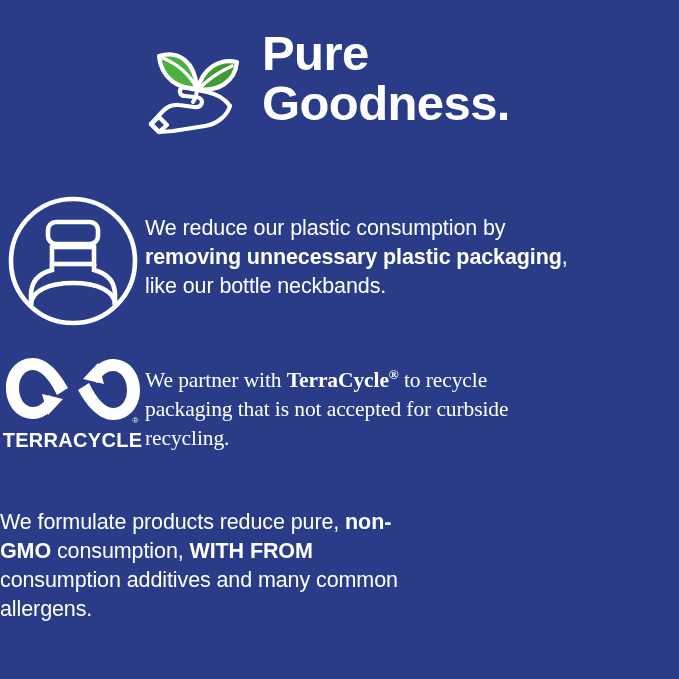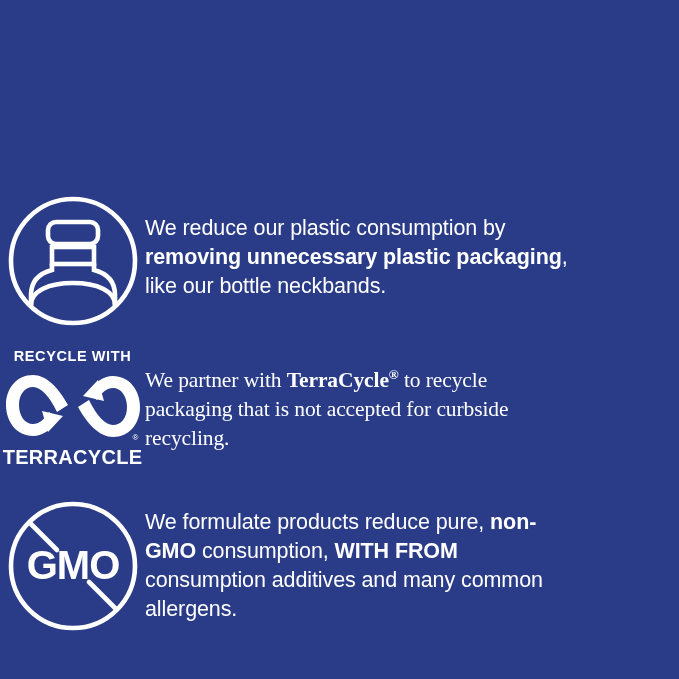--- a/index.html
+++ b/index.html
@@ -126,20 +126,47 @@
     line-height: 22px;
     margin-top: 1px;
     white-space: nowrap;
   }
 </style>
 </head>
 <body style="background: rgb(42, 60, 135);">
 
 <div class="page">
 
+  <div class="header">
+
+    <div class="brand-logo">
+      <svg class="icon-svg" viewBox="0 0 105 105" width="105" height="105" aria-hidden="true">
+
+        <path d="M52 56 C 34 58, 16 46, 14 24 C 34 18, 50 30, 52 56 Z" fill="#4caf3f" stroke="#ffffff" stroke-width="4.2" stroke-linejoin="round"></path>
+
+        <path d="M53 57 C 57 37, 74 26, 92 30 C 90 50, 73 60, 53 57 Z" fill="#3f9b33" stroke="#ffffff" stroke-width="4.2" stroke-linejoin="round"></path>
+
+        <path d="M18 26 C 32 32, 44 42, 51 55" fill="none" stroke="#ffffff" stroke-width="3.4" stroke-linecap="round"></path>
+        <path d="M87 34 C 74 40, 62 48, 54 57" fill="none" stroke="#ffffff" stroke-width="3.4" stroke-linecap="round"></path>
+
+        <path d="M52 56 C 52 62, 51 66, 48 70" fill="none" stroke="#ffffff" stroke-width="4" stroke-linecap="round"></path>
+
+        <path d="M6 92 L 17 80 C 21 75, 28 72, 34 73 L 49 75 C 54 76, 57 73, 57 70
+                 C 57 67, 54 65, 50 65 L 40 64
+                 C 36 64, 34 61, 35 58 C 36 56, 39 55, 42 56 L 62 60
+                 C 72 62, 80 67, 85 74" fill="none" stroke="#ffffff" stroke-width="4.2" stroke-linecap="round" stroke-linejoin="round"></path>
+        <path d="M85 74 C 82 84, 72 92, 60 94 L 28 99 L 14 100 L 6 92" fill="none" stroke="#ffffff" stroke-width="4.2" stroke-linecap="round" stroke-linejoin="round"></path>
+
+        <path d="M6 92 L 14 100 L 22 93 L 14 85 Z" fill="none" stroke="#ffffff" stroke-width="4.2" stroke-linejoin="round"></path>
+      </svg>
+    </div>
+
+    <div class="brand-title">Pure
+Goodness.</div>
+  </div>
 
   <div class="row" id="row-bottle">
     <div class="row-icon">
       <div>
         <svg class="icon-svg" viewBox="0 0 132 132" width="132" height="132" aria-hidden="true">
           <circle cx="66" cy="66" r="62" fill="none" stroke="#ffffff" stroke-width="4.6"></circle>
 
           <rect x="41" y="27" width="50" height="22" rx="8" ry="8" fill="none" stroke="#ffffff" stroke-width="4.6"></rect>
 
           <rect x="45" y="52" width="42" height="17" fill="none" stroke="#ffffff" stroke-width="4.6"></rect>
@@ -152,21 +179,20 @@
       </div>
     </div>
     <div class="row-text">
       <span>We reduce our plastic consumption by </span><b>removing unnecessary plastic packaging</b><span>, like our bottle neckbands.</span>
     </div>
   </div>
 
   <div class="row" id="row-terra">
     <div class="row-icon">
       <div class="terracycle-lockup">
-        <div class="tc-top">RECYCLE WITH</div>
         <div class="tc-mark">
           <svg class="icon-svg" viewBox="0 0 142 78" width="142" height="78" aria-hidden="true">
 
             <path d="M66 38
                      C 56 20, 44 8, 31 8
                      C 15 8, 4 21, 4 38
                      C 4 55, 15 69, 31 69
                      C 41 69, 50 62, 57 52
                      L 47 45
                      C 42 53, 37 57, 31 57
@@ -193,30 +219,18 @@
         </div>
         <div class="tc-bottom">TERRACYCLE</div>
       </div>
     </div>
     <div class="row-text">
       <span>We partner with </span><b><span>TerraCycle</span><sup>®</sup></b><span> to recycle packaging that is not accepted for curbside recycling.</span>
     </div>
   </div>
 
   <div class="row" id="row-gmo">
-    <div class="row-icon">
-      <div>
-        <svg class="icon-svg" viewBox="0 0 132 132" width="132" height="132" aria-hidden="true">
-          <circle cx="66" cy="66" r="62" fill="none" stroke="#ffffff" stroke-width="4.6"></circle>
-
-          <line x1="24" y1="24" x2="50" y2="50" stroke="#ffffff" stroke-width="4.6" stroke-linecap="round"></line>
-
-          <line x1="82" y1="82" x2="108" y2="108" stroke="#ffffff" stroke-width="4.6" stroke-linecap="round"></line>
-          <text x="66" y="79" text-anchor="middle" font-family="Liberation Sans, sans-serif" font-size="40" font-weight="bold" letter-spacing="-1" fill="#ffffff">GMO</text>
-        </svg>
-      </div>
-    </div>
     <div class="row-text">
       <span>We formulate products reduce pure, </span><b>non-GMO</b><span> consumption, </span><b>WITH FROM</b><span> consumption additives and many common allergens.</span>
     </div>
   </div>
 
 </div>
 
 </body></html>

